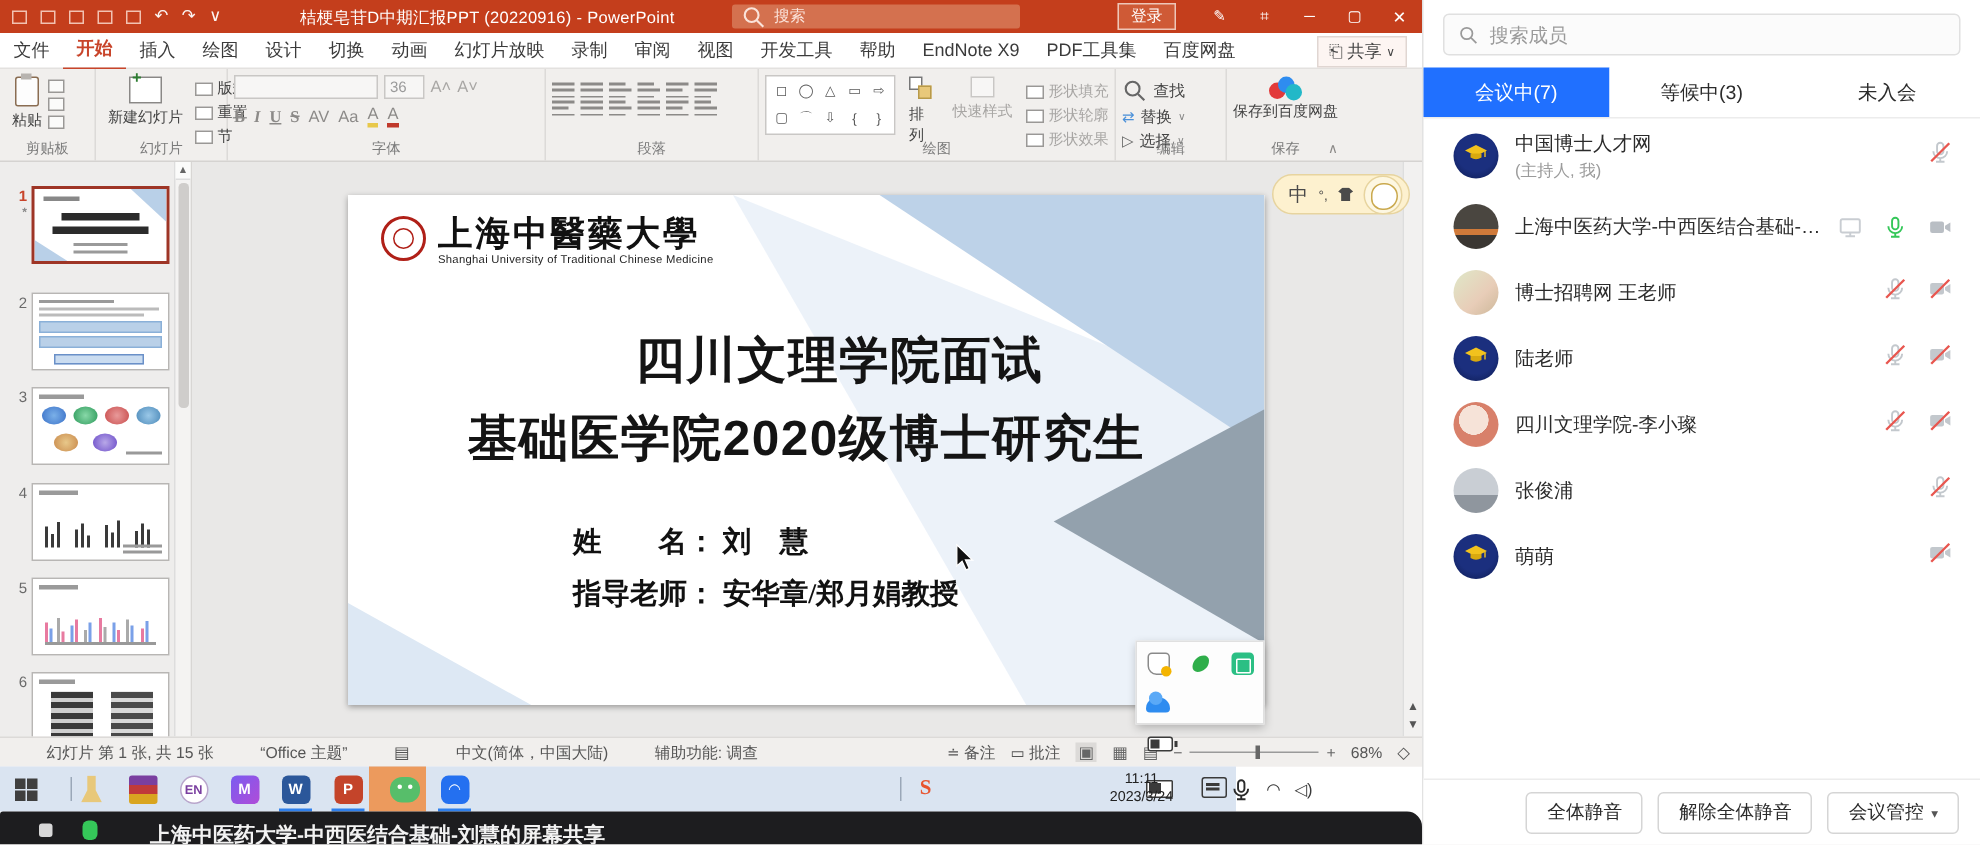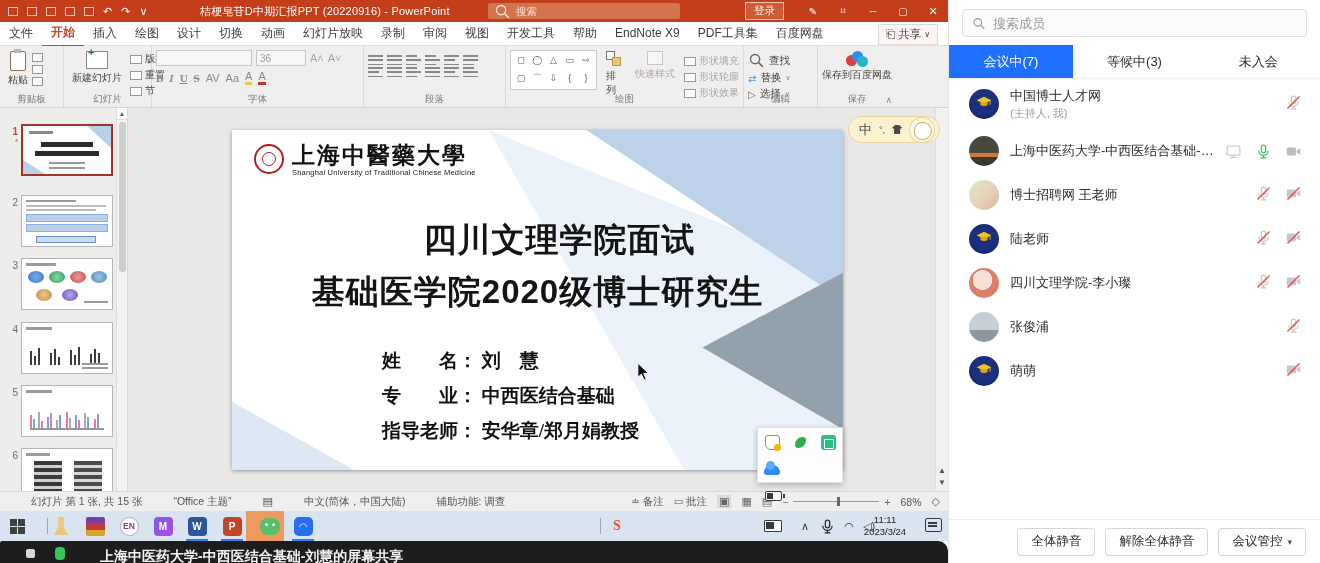--- a/index.html
+++ b/index.html
@@ -139,21 +139,21 @@
   .tico.leaf { width:11px; height:11px; background:#2fae4a; border-radius:70% 30% 70% 30%; }
   .tico.docs { background:#2bbf84; }
   .tico.docs:after { content:""; position:absolute; left:3.5px; top:3.5px; width:8px; height:8px; border:1.5px solid #fff; border-radius:1px; }
   .tico.cloud { width:16px; height:10px; background:#2e8cf0; border-radius:8px 8px 3px 3px; }
   .tico.cloud:before { content:""; position:absolute; left:2px; top:-4px; width:9px; height:9px; background:#5aa9f7; border-radius:50%; }
   .batt { position:absolute; left:765px; top:491px; width:17px; height:10px; border:1.5px solid #3a3a3a; border-radius:2px; background:#fff; z-index:26; }
   .batt:before { content:""; position:absolute; right:-4px; top:2px; width:2.5px; height:4px; background:#3a3a3a; }
   .batt:after { content:""; position:absolute; left:1px; top:1px; bottom:1px; width:6px; background:#3a3a3a; }
 
   
-  .taskbar { position:absolute; left:0; top:511px; width:948px; height:30px; background:#dae4f1; display:flex; align-items:center; }
+  .taskbar { position:absolute; left:0; top:511px; width:824px; height:30px; background:#dae4f1; display:flex; align-items:center; }
   .tb-ico { position:absolute; top:3px; width:30px; height:24px; display:flex; align-items:center; justify-content:center; }
   .uline:after { content:""; position:absolute; left:4px; bottom:-3px; width:22px; height:2.5px; background:#2f80ed; }
   .win { width:15px; height:15px; display:grid; grid-template-columns:7px 7px; grid-template-rows:7px 7px; gap:1px; }
   .win i { background:#3f3f3f; }
   .tdiv { width:1px; height:16px; background:#9aa7b8; }
   .appico { width:19px; height:19px; border-radius:4px; color:#fff; font-size:10px; font-weight:bold;
             display:flex; align-items:center; justify-content:center; }
   .rar { background:linear-gradient(180deg,#7a3fa0 33%,#c03a3a 33% 66%,#d9a520 66%); border-radius:2px; }
   .wordico { background:#2b579a; } .pptico { background:#c4442a; } .meetico { background:#2470f0; border-radius:5px; }
   .enico { background:#fff; color:#7a3fa0; border:1px solid #b9a6cc; border-radius:50%; font-size:8.5px; }
@@ -335,21 +335,21 @@
                 <span>节</span>
               </div>
           </div>
         </div>
         <div class="rlabel">幻灯片</div>
       </div>
 
       <div class="rgroup" style="width:212px">
         <div style="display:flex;gap:4px;align-items:center">
           <span class="combo" style="width:96px"></span>
-          <span class="combo" style="width:50px">36</span>
+          <span class="combo" style="width:27px">36</span>
           <span class="gray" style="font-size:11px">A˄</span>
           <span class="gray" style="font-size:11px">A˅</span>
         </div>
         <div class="fbtns">
           <b>B</b>
           <b style="font-style:italic">I</b>
           <b style="text-decoration:underline">U</b>
           <b style="text-decoration:line-through">S</b>
           <span>AV</span>
           <span>Aa</span>
@@ -616,21 +616,20 @@
             <div class="seal"></div>
             <div>
               <div class="uni-cn">上海中醫藥大學</div>
               <div class="uni-en">Shanghai University of Traditional Chinese Medicine</div>
             </div>
           </div>
           <div class="stitle t1">四川文理学院面试</div>
           <div class="stitle t2">基础医学院2020级博士研究生</div>
           <div class="sinfo">
             <div>姓　　名： 刘　慧</div>
-            <div>专　　业： 中西医结合基础</div>
             <div>指导老师： 安华章/郑月娟教授</div>
           </div>
         </div>
         <svg class="cursor" width="14" height="20" viewBox="0 0 16 22">
             <use href="#i-cursor"></use>
           </svg>
         <div class="vscroll">
           <div class="navs">
             <div>▲</div>
             <div>▼</div>

